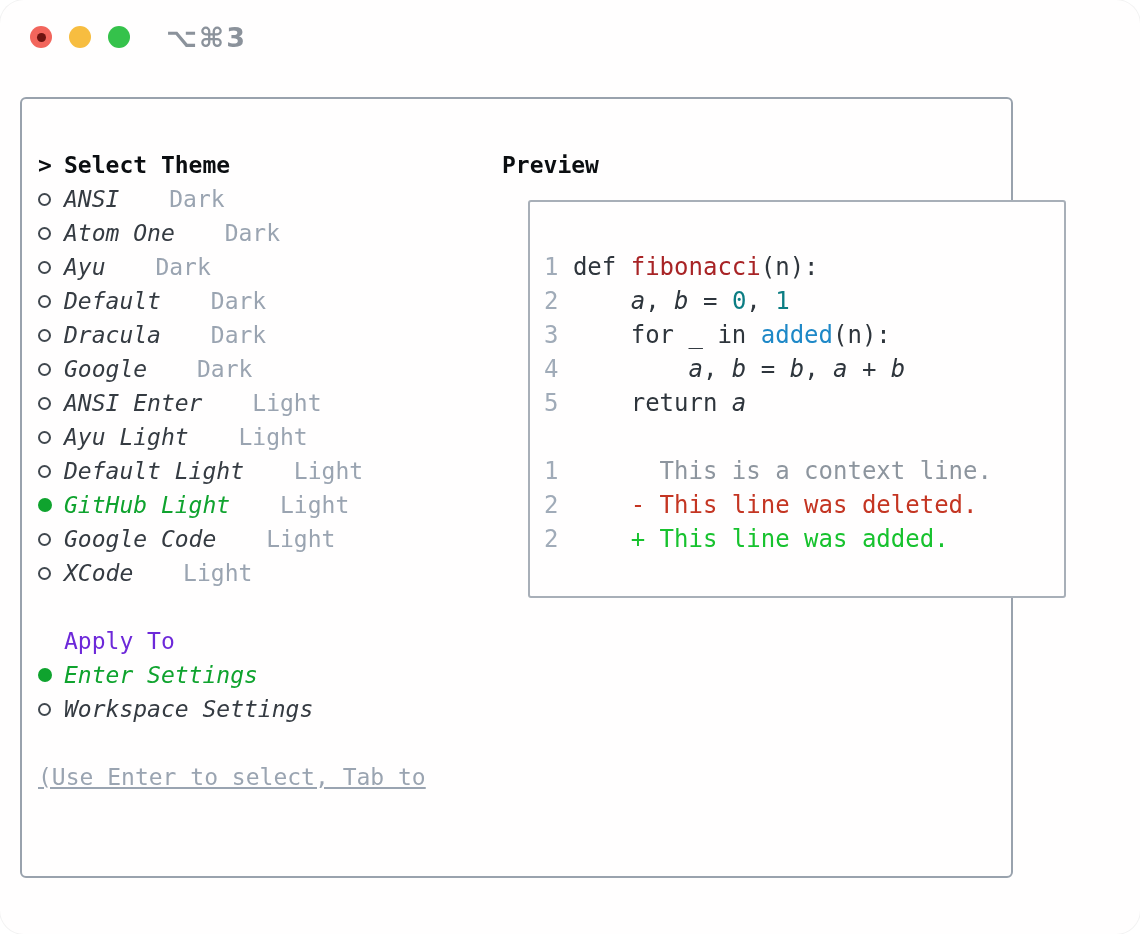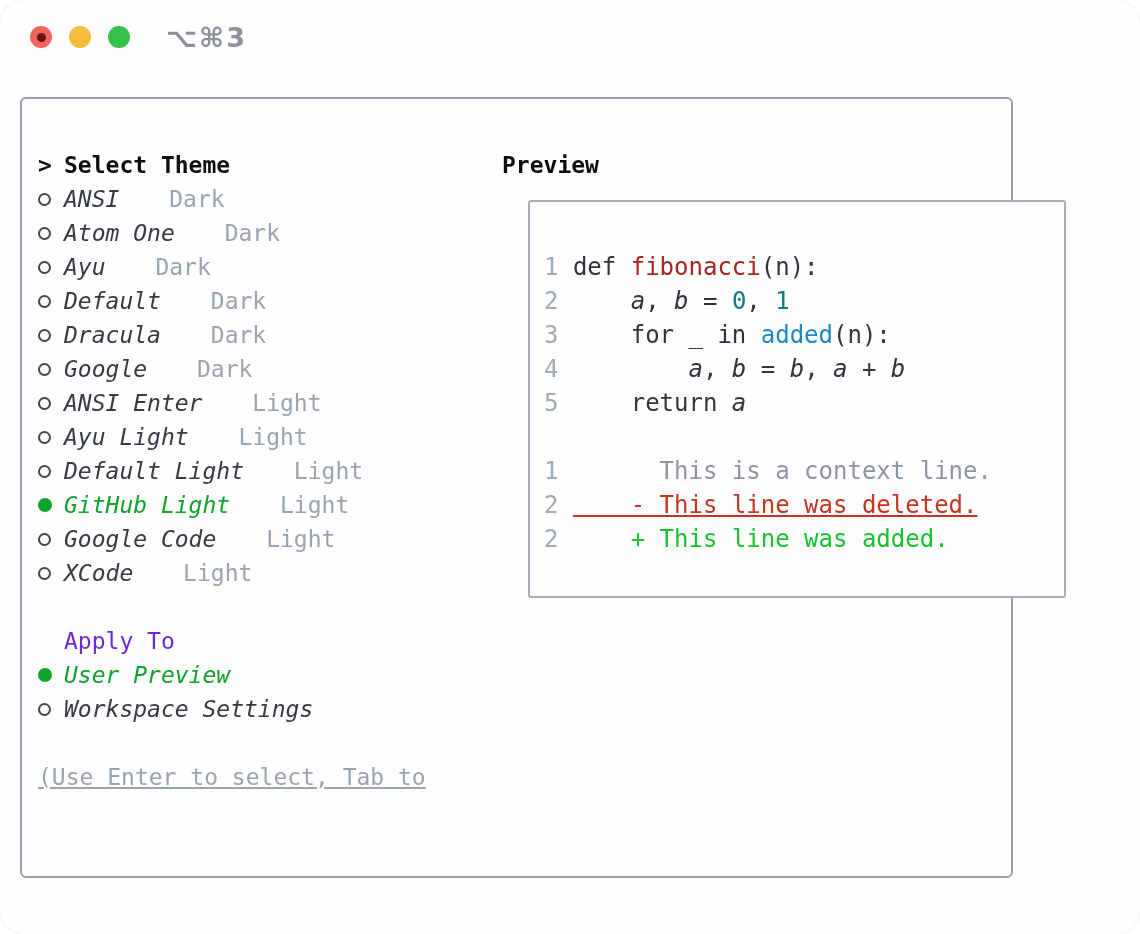--- a/index.html
+++ b/index.html
@@ -66,21 +66,21 @@
     padding: 48px 8px 0 14px; overflow: hidden;
   }
   .cline { height: 34px; line-height: 34px; font-size: 24px; white-space: pre; }
   .lineno { color: var(--lineno); }
   .seg-code    { color: var(--code); }
   .seg-func    { color: var(--func); }
   .seg-number  { color: var(--number); }
   .seg-call    { color: var(--call); }
   .seg-var     { color: var(--code); font-style: italic; }
   .seg-context { color: var(--context); }
-  .seg-deleted { color: var(--deleted); text-decoration: underline; }
+  .seg-deleted { color: var(--deleted); }
   .seg-added   { color: var(--added); }
 </style>
 </head>
 <body>
 
 <div class="window">
 
   <div class="titlebar">
     <div class="tl-btn tl-red">
       <div class="dot"></div>
@@ -110,21 +110,21 @@
           <div class="row"><span class="slot"><span class="ring sel"></span></span><span class="t-name sel">GitHub Light</span><span class="t-variant"> Light</span></div>
           <div class="row"><span class="slot"><span class="ring"></span></span><span class="t-name">Google Code</span><span class="t-variant"> Light</span></div>
           <div class="row"><span class="slot"><span class="ring"></span></span><span class="t-name">XCode</span><span class="t-variant"> Light</span></div>
         </div>
       <div class="row blank"></div>
       <div class="row">
         <span class="slot"></span>
         <span class="subheading">Apply To</span>
       </div>
       <div id="apply-list">
-          <div class="row"><span class="slot"><span class="ring sel"></span></span><span class="t-name sel">User Preview</span></div>
+          <div class="row"><span class="slot"><span class="ring sel"></span></span><span class="t-name sel">Enter Settings</span></div>
           <div class="row"><span class="slot"><span class="ring"></span></span><span class="t-name">Workspace Settings</span></div>
         </div>
       <div class="row blank"></div>
       <div class="row hint">(Use Enter to select, Tab to</div>
     </div>
 
     <div class="preview-title">Preview</div>
     <div class="preview-box" id="preview-box">
         <div class="cline"><span class="lineno">1 </span><span class="seg-code">def </span><span class="seg-func">fibonacci</span><span class="seg-code">(n):</span></div>
         <div class="cline"><span class="lineno">2 </span><span class="seg-code">    </span><span class="seg-var">a</span><span class="seg-code">, </span><span class="seg-var">b</span><span class="seg-code"> = </span><span class="seg-number">0</span><span class="seg-code">, </span><span class="seg-number">1</span></div>

